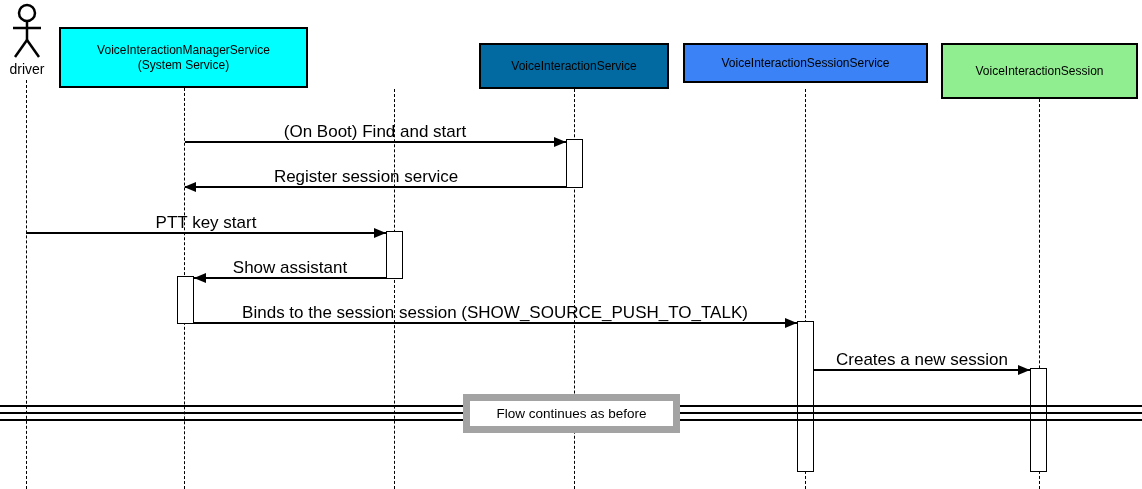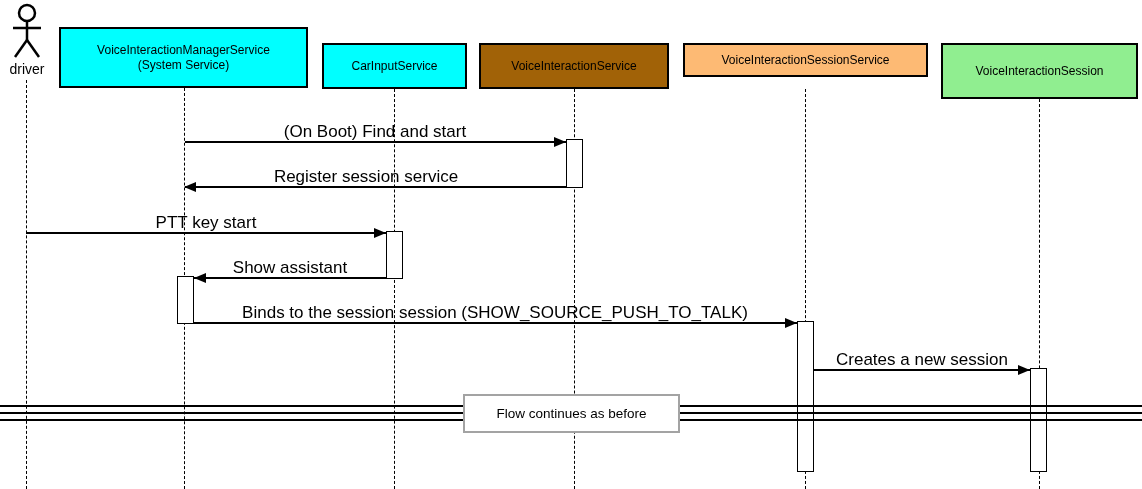--- a/index.html
+++ b/index.html
@@ -10,21 +10,21 @@
     align-items:center;justify-content:center;text-align:center;font-size:12px;
     white-space:pre-line;line-height:1.25;}
   .activation{position:absolute;box-sizing:border-box;border:1.5px solid #000;background:#fff;}
   .msg-line{position:absolute;height:1.5px;background:#000;}
   .arrow-r{position:absolute;width:0;height:0;border-top:5px solid transparent;
     border-bottom:5px solid transparent;border-left:12px solid #000;}
   .arrow-l{position:absolute;width:0;height:0;border-top:5px solid transparent;
     border-bottom:5px solid transparent;border-right:12px solid #000;}
   .msg-label{position:absolute;transform:translateX(-50%);white-space:nowrap;font-size:17px;}
   .divider-line{position:absolute;left:0;width:1142px;height:2px;background:#000;}
-  .divider-box{position:absolute;box-sizing:border-box;border:2px solid #a3a3a3;background:#fff;
+  .divider-box{position:absolute;box-sizing:border-box;border:7px solid #a3a3a3;background:#fff;
     display:flex;align-items:center;justify-content:center;font-size:13.5px;}
   .actor-wrap{position:absolute;left:0;top:0;}
   .actor-label{position:absolute;transform:translateX(-50%);font-size:14px;white-space:nowrap;}
 </style>
 </head>
 <body>
 
 <div class="diagram">
 
   <div class="lifeline" style="left:26px;top:80px;height:409px"></div>
@@ -40,23 +40,22 @@
       <line x1="20" y1="19" x2="20" y2="38" stroke="#000" stroke-width="2.5"></line>
       <line x1="6" y1="26" x2="34" y2="26" stroke="#000" stroke-width="2.5"></line>
       <line x1="20" y1="38" x2="8" y2="55" stroke="#000" stroke-width="2.5"></line>
       <line x1="20" y1="38" x2="32" y2="55" stroke="#000" stroke-width="2.5"></line>
     </svg>
     <div class="actor-label" style="left:27px;top:61px">driver</div>
   </div>
 
   <div class="participant" style="left: 59px; top: 27px; width: 249px; height: 61px; background-color: rgb(0, 255, 255);">VoiceInteractionManagerService
 (System Service)</div>
-  <div class="participant" style="left: 322px; top: 43px; width: 145px; height: 46px; background-color: rgb(0, 255, 255);">CarInputService</div>
-  <div class="participant" style="left: 479px; top: 43px; width: 190px; height: 46px; background-color: #a16207;">VoiceInteractionService</div>
-  <div class="participant" style="left: 683px; top: 43px; width: 245px; height: 34px; background-color: #fdba74;">VoiceInteractionSessionService</div>
+  <div class="participant" style="left: 479px; top: 43px; width: 190px; height: 46px; background-color: #0369a1;">VoiceInteractionService</div>
+  <div class="participant" style="left: 683px; top: 43px; width: 245px; height: 40px; background-color: #3b82f6;">VoiceInteractionSessionService</div>
   <div class="participant" style="left: 941px; top: 43px; width: 197px; height: 56px; background-color: rgb(144, 238, 144);">VoiceInteractionSession</div>
 
   <div class="activation" style="left:566px;top:139px;width:17px;height:49px"></div>
   <div class="activation" style="left:386px;top:231px;width:17px;height:48px"></div>
   <div class="activation" style="left:177px;top:276px;width:17px;height:48px"></div>
   <div class="activation" style="left:797px;top:321px;width:17px;height:151px"></div>
   <div class="activation" style="left:1030px;top:368px;width:17px;height:104px"></div>
 
   <div>
     <div class="msg-label" style="left:375px;top:122px">(On Boot) Find and start</div>

